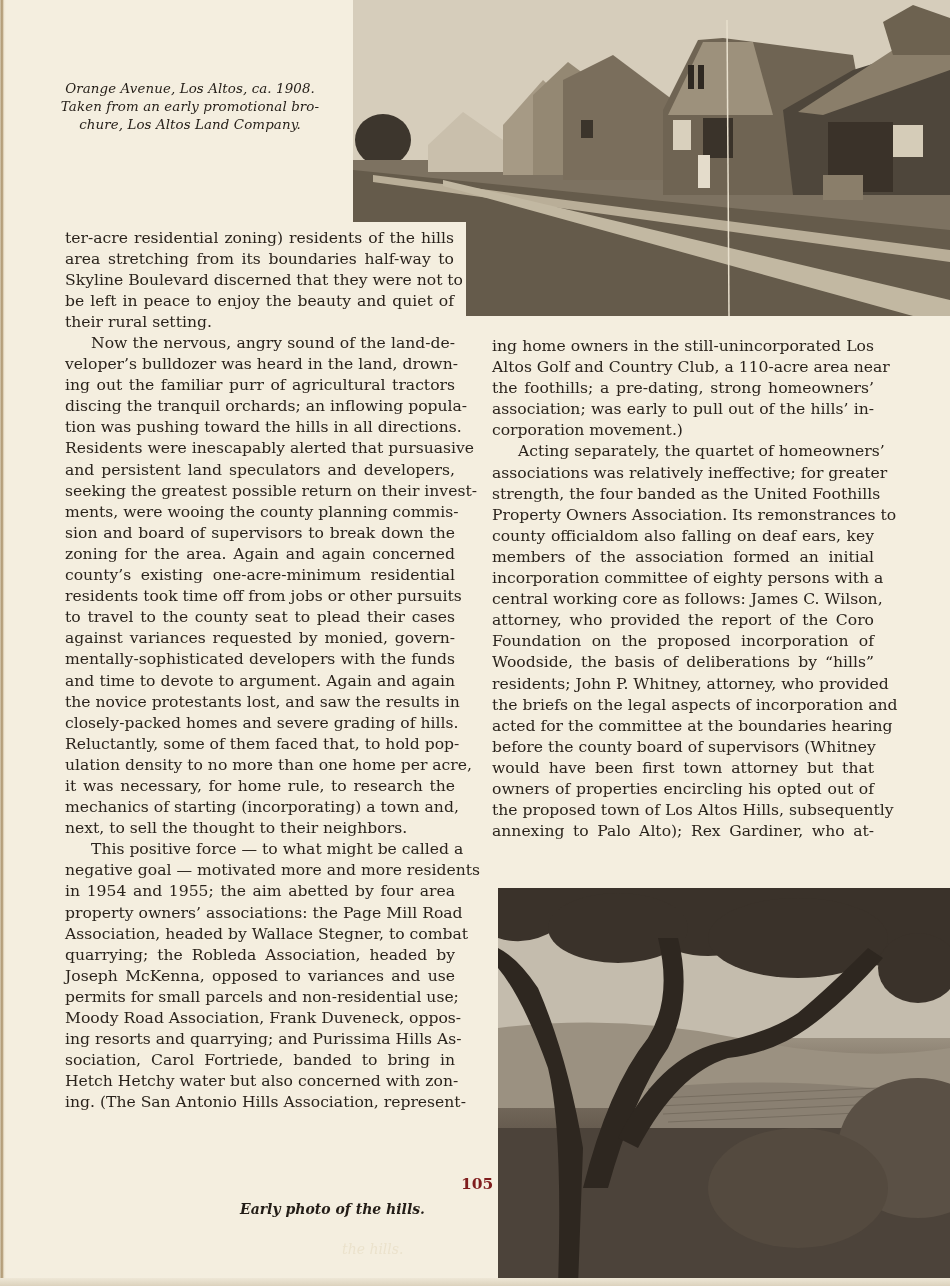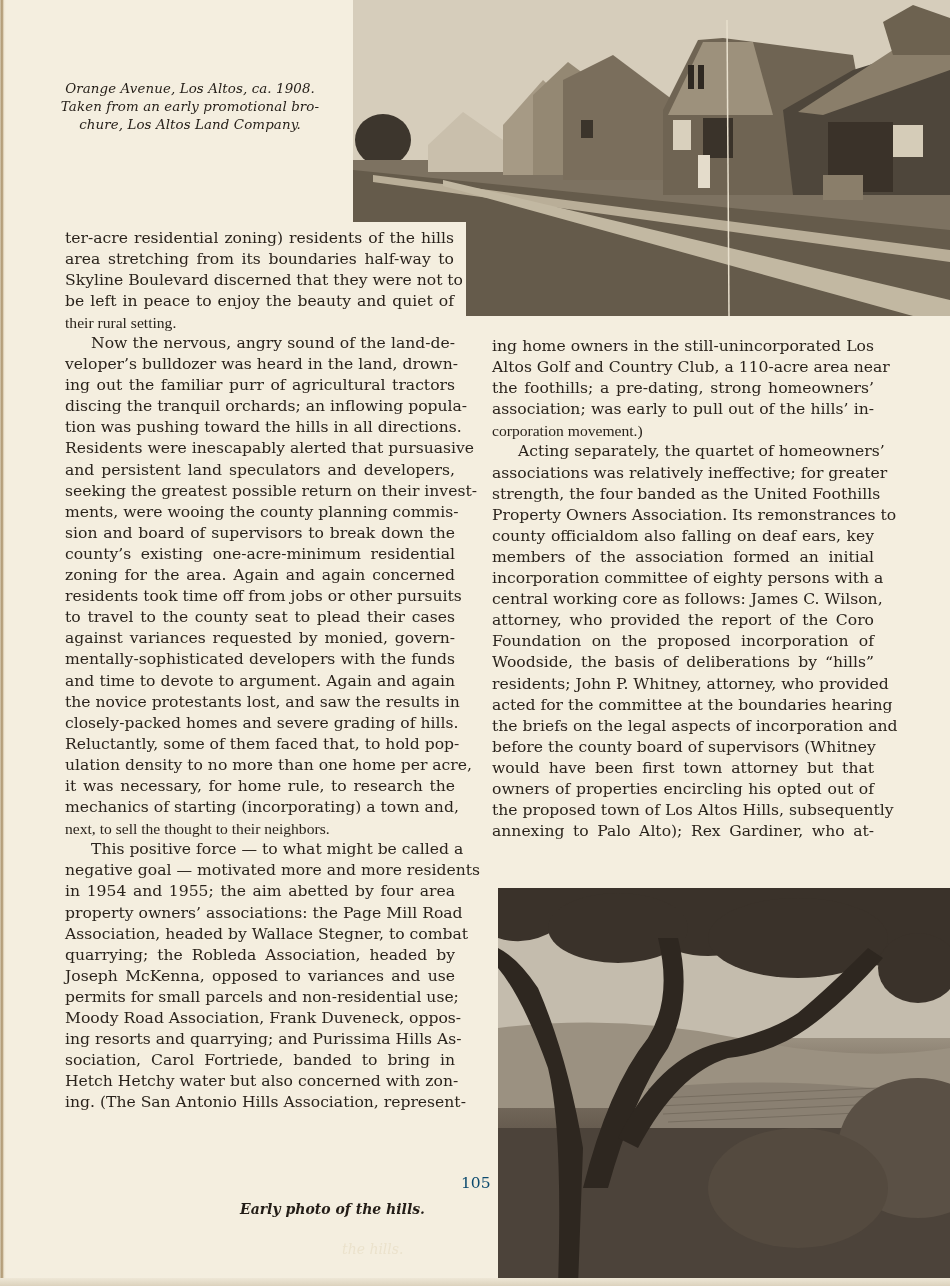--- a/index.html
+++ b/index.html
@@ -34,28 +34,28 @@
   }
   .photo-bottom {
     left: 498px; top: 888px; width: 452px; height: 398px;
     background: linear-gradient(#bdb4a4 0, #b1a897 30%, #857a6b 45%, #5d5347 65%, #463d34 100%);
   }
   .photo svg { position: absolute; left: 0; top: 0; width: 100%; height: 100%; }
 
   
   .col { position: absolute; font-size: 15.6px; line-height: 21.1px; color: #2a231c; }
   .col .line { display: block; white-space: nowrap; text-align: justify; text-align-last: justify; height: 21.1px; }
-  .col .line.last { text-align-last: left; font-family: Liberation Serif, serif; }
+  .col .line.last { text-align-last: left; }
   .col .line.indent { text-indent: 26px; }
   .col-left-top { left: 65px; top: 228px; width: 389px; }
   .col-left { left: 65px; top: 333px; width: 390px; }
   .col-right { left: 492px; top: 336px; width: 382px; }
 
   .page-number {
-    position: absolute; left: 461px; top: 1174px; font-size: 15.5px; color: #0c4a6e;
+    position: absolute; left: 461px; top: 1174px; font-size: 15.5px; color: #7f1d1d; font-weight: bold;
   }
   .caption-bottom {
     position: absolute; left: 240px; top: 1201px; font-style: italic; font-weight: bold;
     font-size: 14px; color: #231d17; text-align: center;
   }
   .ghost-text {
     position: absolute; left: 342px; top: 1241px; font-size: 14px; font-style: italic;
     color: #ebe2cc;
   }
 </style>
@@ -116,22 +116,22 @@
   <span class="line indent">Now the nervous, angry sound of the land-de-</span>
   <span class="line">veloper’s bulldozer was heard in the land, drown-</span>
   <span class="line">ing out the familiar purr of agricultural tractors</span>
   <span class="line">discing the tranquil orchards; an inflowing popula-</span>
   <span class="line">tion was pushing toward the hills in all directions.</span>
   <span class="line">Residents were inescapably alerted that pursuasive</span>
   <span class="line">and persistent land speculators and developers,</span>
   <span class="line">seeking the greatest possible return on their invest-</span>
   <span class="line">ments, were wooing the county planning commis-</span>
   <span class="line">sion and board of supervisors to break down the</span>
+  <span class="line">zoning for the area. Again and again concerned</span>
   <span class="line">county’s existing one-acre-minimum residential</span>
-  <span class="line">zoning for the area. Again and again concerned</span>
   <span class="line">residents took time off from jobs or other pursuits</span>
   <span class="line">to travel to the county seat to plead their cases</span>
   <span class="line">against variances requested by monied, govern-</span>
   <span class="line">mentally-sophisticated developers with the funds</span>
   <span class="line">and time to devote to argument. Again and again</span>
   <span class="line">the novice protestants lost, and saw the results in</span>
   <span class="line">closely-packed homes and severe grading of hills.</span>
   <span class="line">Reluctantly, some of them faced that, to hold pop-</span>
   <span class="line">ulation density to no more than one home per acre,</span>
   <span class="line">it was necessary, for home rule, to research the</span>
@@ -163,22 +163,22 @@
   <span class="line">strength, the four banded as the United Foothills</span>
   <span class="line">Property Owners Association. Its remonstrances to</span>
   <span class="line">county officialdom also falling on deaf ears, key</span>
   <span class="line">members of the association formed an initial</span>
   <span class="line">incorporation committee of eighty persons with a</span>
   <span class="line">central working core as follows: James C. Wilson,</span>
   <span class="line">attorney, who provided the report of the Coro</span>
   <span class="line">Foundation on the proposed incorporation of</span>
   <span class="line">Woodside, the basis of deliberations by “hills”</span>
   <span class="line">residents; John P. Whitney, attorney, who provided</span>
+  <span class="line">the briefs on the legal aspects of incorporation and</span>
   <span class="line">acted for the committee at the boundaries hearing</span>
-  <span class="line">the briefs on the legal aspects of incorporation and</span>
   <span class="line">before the county board of supervisors (Whitney</span>
   <span class="line">would have been first town attorney but that</span>
   <span class="line">owners of properties encircling his opted out of</span>
   <span class="line">the proposed town of Los Altos Hills, subsequently</span>
   <span class="line">annexing to Palo Alto); Rex Gardiner, who at-</span>
 </div>
 
 <div class="photo photo-bottom" title="Early photo of the hills — oak tree silhouette over rolling hills and orchard">
   <svg viewBox="0 0 452 398" preserveAspectRatio="none">
     <rect x="0" y="0" width="452" height="150" fill="#c4bcad"></rect>

